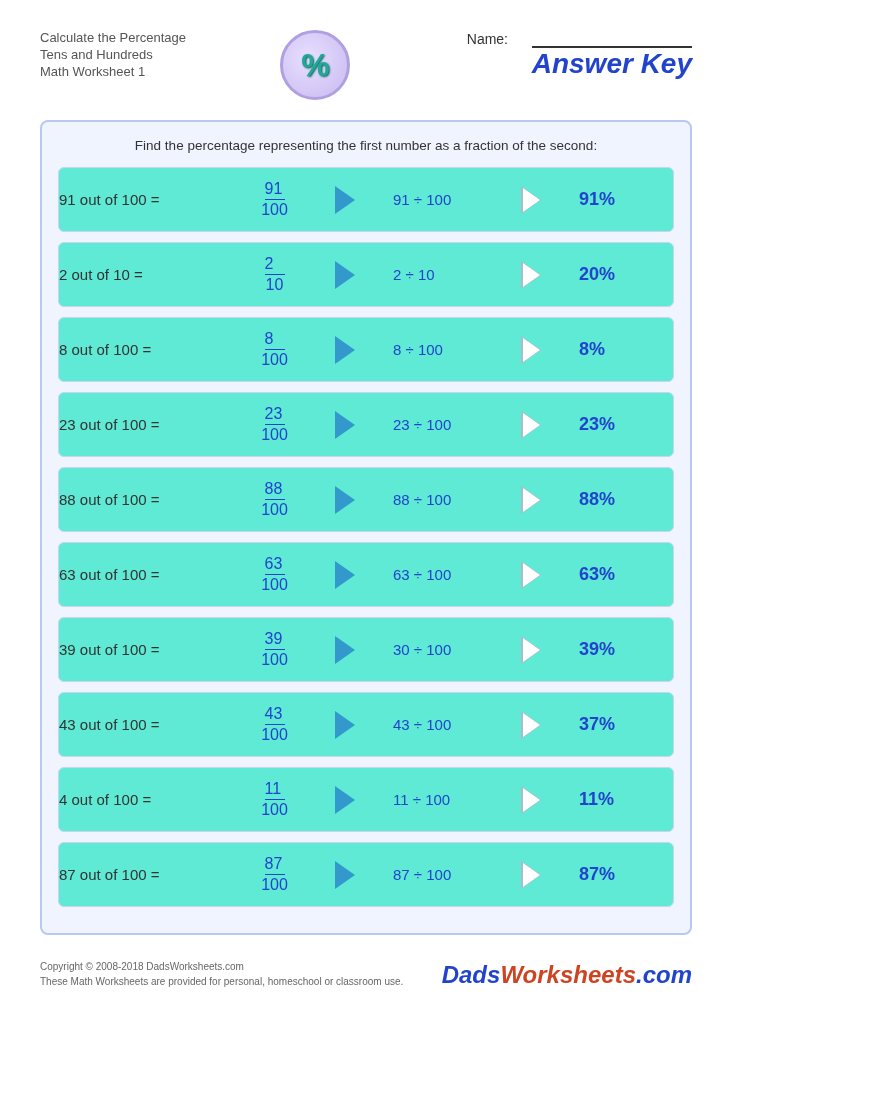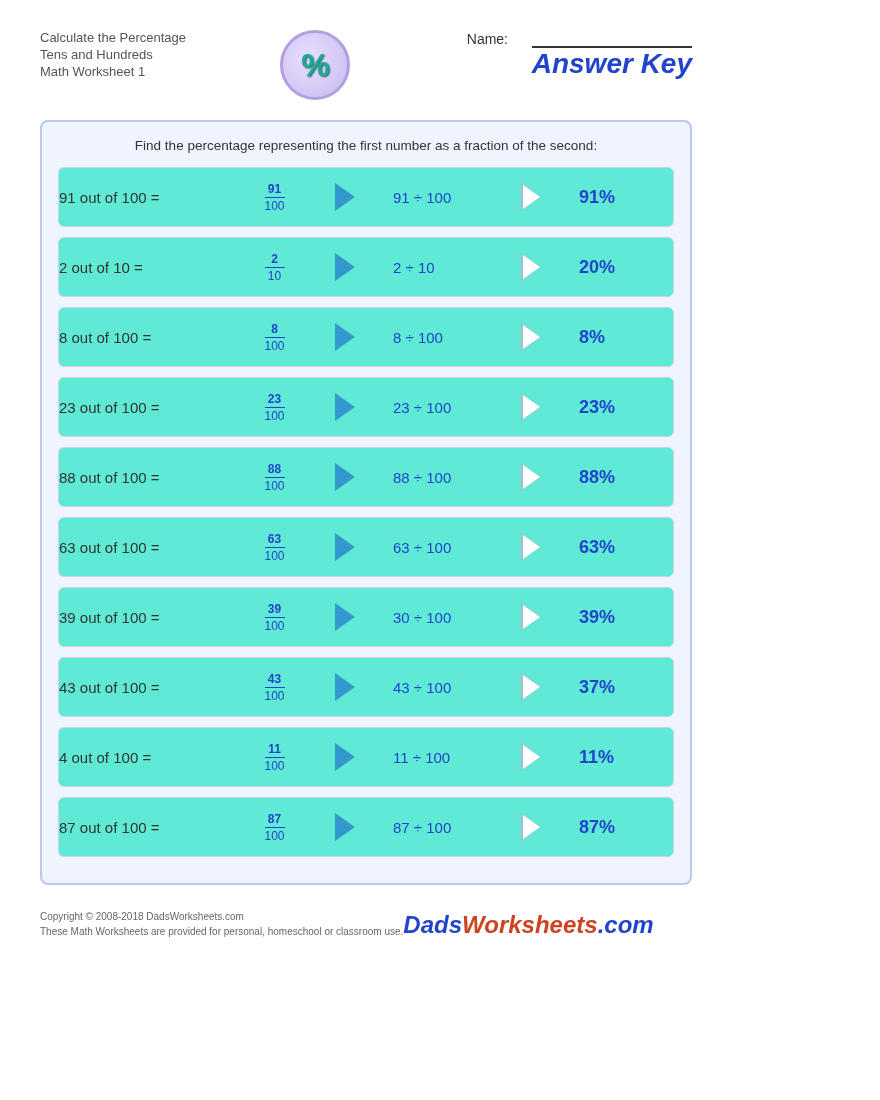--- a/index.html
+++ b/index.html
@@ -124,31 +124,30 @@
     }
 
     .fraction-box {
       display: flex;
       flex-direction: column;
       align-items: center;
       min-width: 45px;
     }
 
     .fraction-numerator {
-      font-size: 12px;
+      font-size: 16px;
       color: #2244cc;
       border-bottom: 1.5px solid #2244cc;
       padding-bottom: 1px;
       min-width: 20px;
-      text-align: center;
-      font-weight: bold;
+      text-align: left;
     }
 
     .fraction-denominator {
-      font-size: 12px;
+      font-size: 16px;
       color: #2244cc;
       padding-top: 1px;
       text-align: center;
     }
 
     .arrow-filled {
       width: 0;
       height: 0;
       border-top: 14px solid transparent;
       border-bottom: 14px solid transparent;
@@ -188,20 +187,21 @@
       font-size: 18px;
       font-weight: bold;
       color: #2244cc;
       min-width: 60px;
     }
 
     
     .footer {
       margin-top: 16px;
       display: flex;
+      justify-content: space-between;
       align-items: flex-end;
       padding: 8px 0 0 0;
     }
 
     .footer-left {
       font-size: 10px;
       color: #666;
       line-height: 1.5;
     }
 

